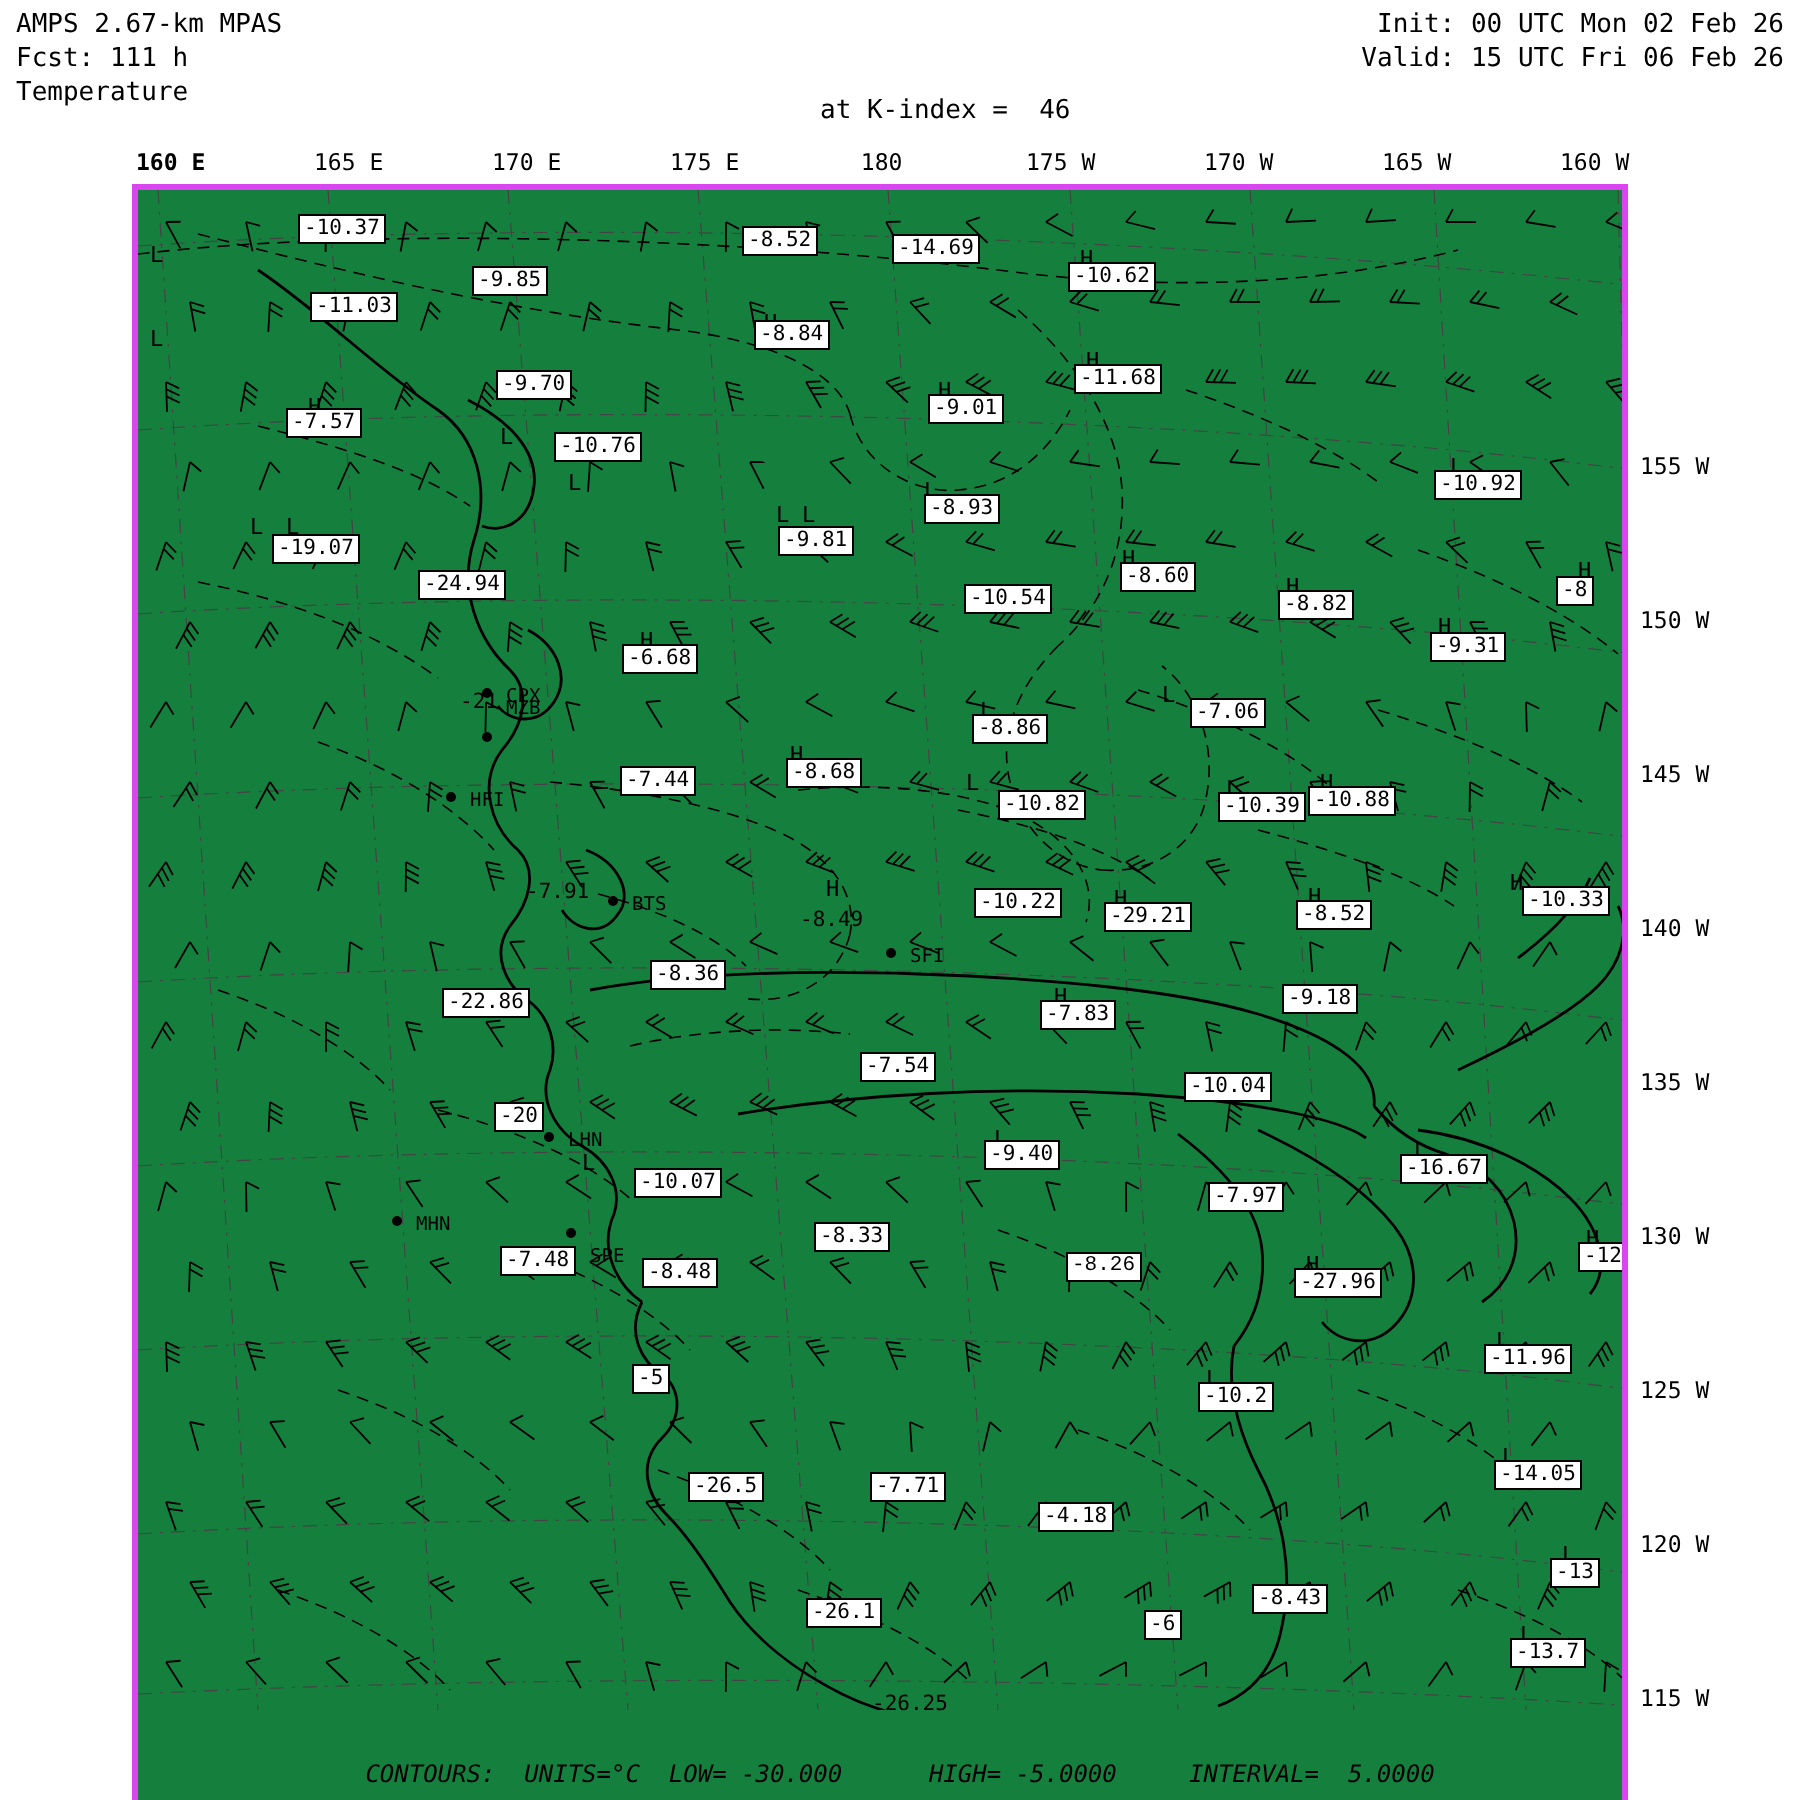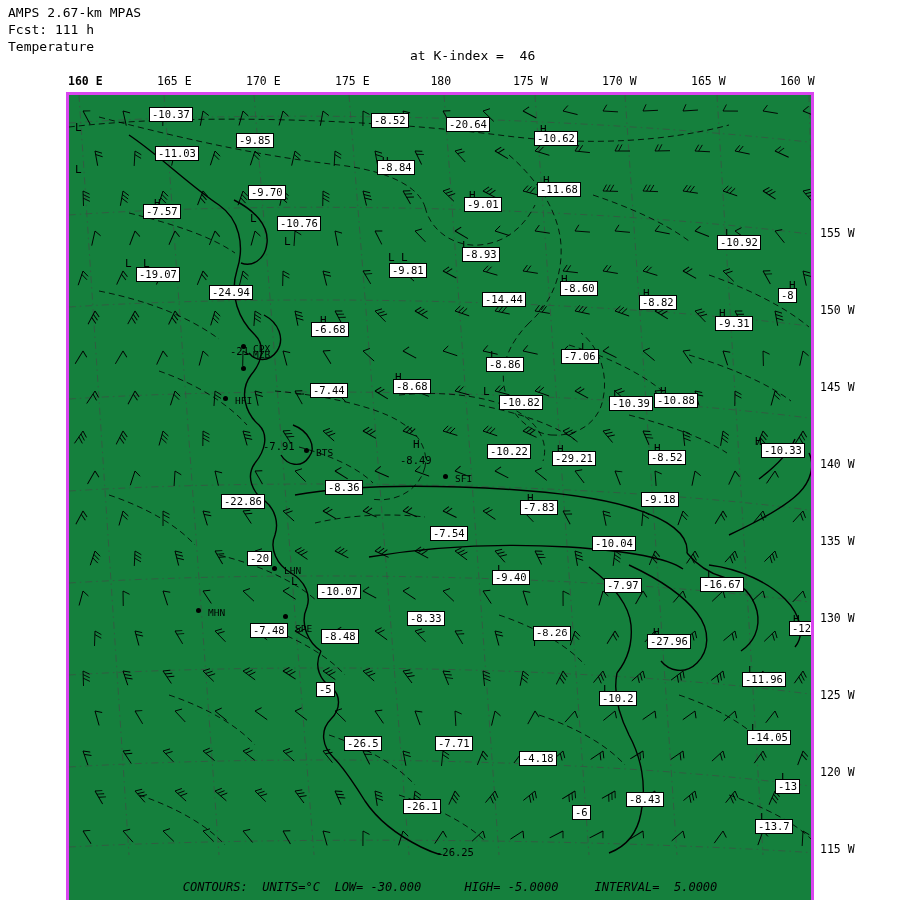--- a/index.html
+++ b/index.html
@@ -53,20 +53,22 @@
 </style>
 </head>
 <body>
 
 <div class="hdr">
   <div>AMPS 2.67-km MPAS</div>
   <div>Fcst: 111 h</div>
   <div>Temperature</div>
 </div>
 <div class="hdr-right">
+  <div>Init: 00 UTC Mon 02 Feb 26</div>
+  <div>Valid: 15 UTC Fri 06 Feb 26</div>
 </div>
 <div class="kindex">at K-index =  46</div>
 
 <div id="xticks">
     <div class="axlab" style="left: 68px; top: 74px; font-weight: bold;">160 E</div>
     <div class="axlab" style="left: 157px; top: 74px;">165 E</div>
     <div class="axlab" style="left: 246px; top: 74px;">170 E</div>
     <div class="axlab" style="left: 335px; top: 74px;">175 E</div>
     <div class="axlab" style="left: 430.4px; top: 74px;">180</div>
     <div class="axlab" style="left: 513px; top: 74px;">175 W</div>
@@ -1922,64 +1924,64 @@
         <g transform="translate(734,736) rotate(3.2)">
           <line x1="0" y1="0" x2="0" y2="15" stroke="#000" stroke-width="0.9"></line>
           <line x1="0" y1="0" x2="6.5" y2="3.4" stroke="#000" stroke-width="0.9"></line>
         </g>
       </g>
   </svg>
 
   <div id="labels">
       <div class="tlabel" style="left: 80px; top: 12px;">-10.37</div>
       <div class="tlabel" style="left: 302px; top: 18px;">-8.52</div>
-      <div class="tlabel" style="left: 377px; top: 22px;">-20.64</div>
+      <div class="tlabel" style="left: 377px; top: 22px;">-14.69</div>
       <div class="tlabel" style="left: 167px; top: 38px;">-9.85</div>
       <div class="tlabel" style="left: 465px; top: 36px;">-10.62</div>
       <div class="tlabel" style="left: 86px; top: 51px;">-11.03</div>
       <div class="tlabel" style="left: 308px; top: 65px;">-8.84</div>
       <div class="tlabel" style="left: 468px; top: 87px;">-11.68</div>
       <div class="tlabel" style="left: 179px; top: 90px;">-9.70</div>
       <div class="tlabel" style="left: 395px; top: 102px;">-9.01</div>
       <div class="tlabel" style="left: 74px; top: 109px;">-7.57</div>
       <div class="tlabel" style="left: 208px; top: 121px;">-10.76</div>
       <div class="tlabel" style="left: 648px; top: 140px;">-10.92</div>
       <div class="tlabel" style="left: 67px; top: 172px;">-19.07</div>
       <div class="tlabel" style="left: 320px; top: 168px;">-9.81</div>
       <div class="tlabel" style="left: 393px; top: 152px;">-8.93</div>
       <div class="tlabel" style="left: 140px; top: 190px;">-24.94</div>
       <div class="tlabel" style="left: 491px; top: 186px;">-8.60</div>
       <div class="tlabel" style="left: 709px; top: 193px;">-8</div>
-      <div class="tlabel" style="left: 413px; top: 197px;">-14.44</div>
+      <div class="tlabel" style="left: 413px; top: 197px;">-10.54</div>
       <div class="tlabel" style="left: 570px; top: 200px;">-8.82</div>
       <div class="tlabel" style="left: 242px; top: 227px;">-6.68</div>
       <div class="tlabel" style="left: 646px; top: 221px;">-9.31</div>
       <div class="tlabel" style="border: none; background: transparent; left: 159px; top: 250px;">-21</div>
-      <div class="tlabel" style="left: 492px; top: 254px;">-7.06</div>
+      <div class="tlabel" style="left: 526px; top: 254px;">-7.06</div>
       <div class="tlabel" style="left: 417px; top: 262px;">-8.86</div>
       <div class="tlabel" style="left: 324px; top: 284px;">-8.68</div>
       <div class="tlabel" style="left: 241px; top: 288px;">-7.44</div>
       <div class="tlabel" style="left: 410px; top: 300px; margin-left: 20px;">-10.82</div>
       <div class="tlabel" style="left: 540px; top: 301px;">-10.39</div>
       <div class="tlabel" style="left: 585px; top: 298px;">-10.88</div>
       <div class="tlabel" style="border: none; background: transparent; left: 192px; top: 345px;">-7.91</div>
       <div class="tlabel" style="border: none; background: transparent; left: 329px; top: 359px;">-8.49</div>
       <div class="tlabel" style="left: 418px; top: 349px;">-10.22</div>
       <div class="tlabel" style="left: 483px; top: 356px;">-29.21</div>
       <div class="tlabel" style="left: 579px; top: 355px;">-8.52</div>
       <div class="tlabel" style="left: 692px; top: 348px;">-10.33</div>
       <div class="tlabel" style="left: 256px; top: 385px;">-8.36</div>
       <div class="tlabel" style="left: 152px; top: 399px;">-22.86</div>
       <div class="tlabel" style="left: 451px; top: 405px;">-7.83</div>
       <div class="tlabel" style="left: 572px; top: 397px;">-9.18</div>
       <div class="tlabel" style="left: 361px; top: 431px;">-7.54</div>
       <div class="tlabel" style="left: 523px; top: 441px;">-10.04</div>
       <div class="tlabel" style="left: 178px; top: 456px;">-20</div>
       <div class="tlabel" style="left: 423px; top: 475px;">-9.40</div>
-      <div class="tlabel" style="left: 535px; top: 483px;">-7.97</div>
+      <div class="tlabel" style="left: 535px; top: 496px;">-7.97</div>
       <div class="tlabel" style="left: 248px; top: 489px;">-10.07</div>
       <div class="tlabel" style="left: 631px; top: 482px;">-16.67</div>
       <div class="tlabel" style="left: 181px; top: 528px;">-7.48</div>
       <div class="tlabel" style="left: 338px; top: 516px;">-8.33</div>
       <div class="tlabel" style="left: 464px; top: 531px; font-family: Liberation Mono, monospace;">-8.26</div>
       <div class="tlabel" style="left: 720px; top: 526px;">-12</div>
       <div class="tlabel" style="left: 252px; top: 534px;">-8.48</div>
       <div class="tlabel" style="left: 578px; top: 539px;">-27.96</div>
       <div class="tlabel" style="left: 673px; top: 577px;">-11.96</div>
       <div class="tlabel" style="left: 530px; top: 596px;">-10.2</div>

